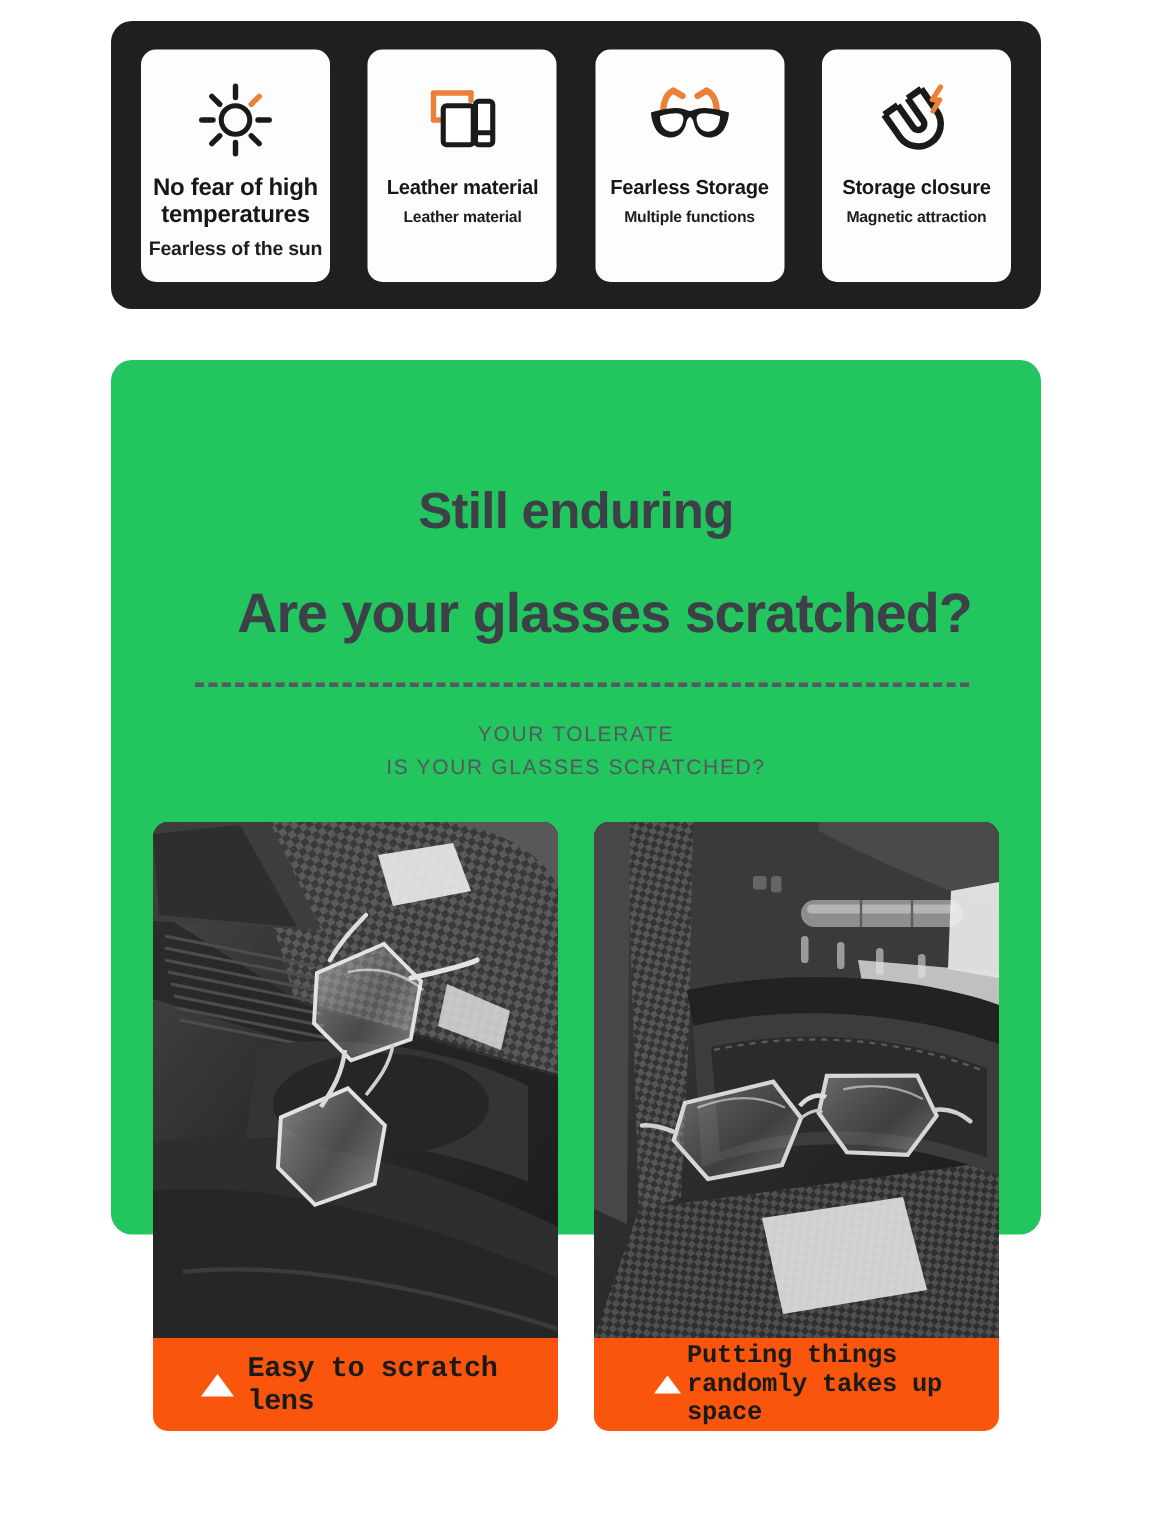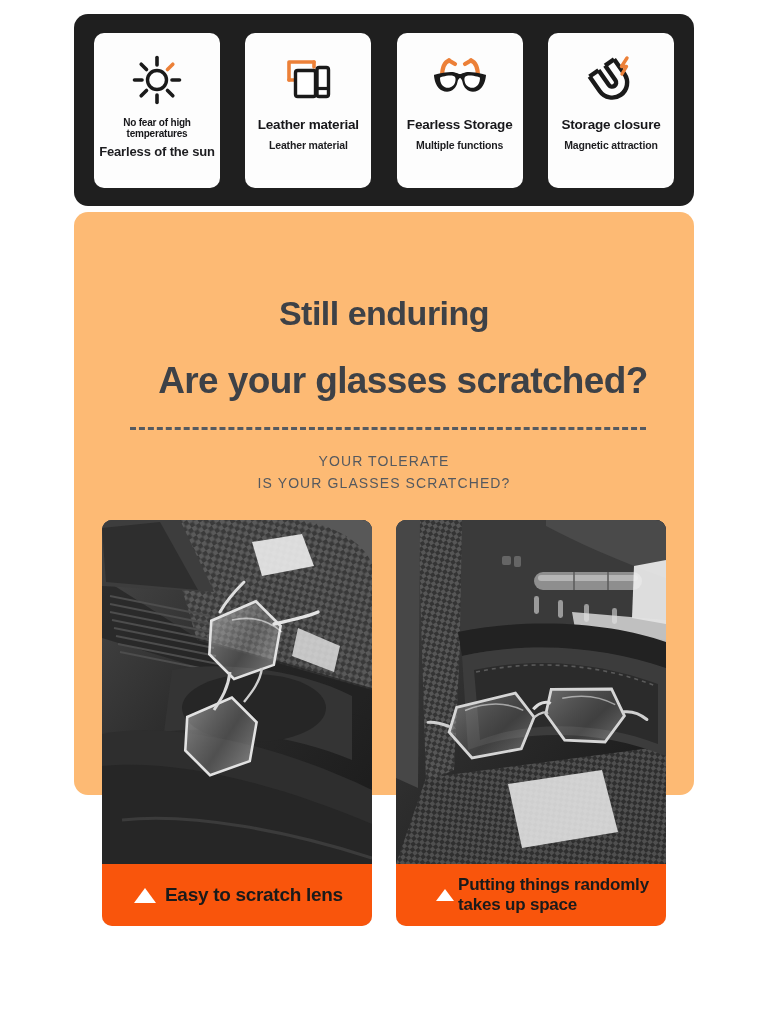--- a/index.html
+++ b/index.html
@@ -52,42 +52,42 @@
     font-weight: 700;
     color: #17171a;
     text-align: center;
     line-height: 1.18;
     letter-spacing: -0.2px;
     margin-top: 6px;
     padding: 0 4px;
     font-stretch: condensed;
   }
   .feature-title.small {
-    font-size: 10px;
+    font-size: 16px;
   }
   .feature-sub {
     font-size: 10.5px;
     font-weight: 700;
     color: #1d1d20;
     text-align: center;
     margin-top: 7px;
     letter-spacing: -0.15px;
     padding: 0 3px;
     line-height: 1.2;
   }
   .feature-card.c1 .feature-sub { font-size: 13px; margin-top: 4px; }
 
   
   .panel {
     position: absolute;
     left: 74px;
-    top: 212px;
+    top: 240px;
     width: 620px;
     height: 583px;
-    background: #fdba74;
+    background: #22c55e;
     border-radius: 14px;
     box-sizing: border-box;
   }
 
   .headline-main {
     position: absolute;
     left: 0;
     right: 0;
     top: 82px;
     text-align: center;
@@ -176,20 +176,21 @@
     border-right-width: 9px;
     border-bottom-width: 12px;
     margin-right: 4px;
   }
   .cap-text {
     font-size: 19px;
     font-weight: 700;
     color: #1a1a1a;
     letter-spacing: -0.3px;
     font-stretch: condensed;
+    font-family: Liberation Mono, monospace;
   }
   .cap-text.sm {
     font-size: 17px;
     letter-spacing: -0.2px;
   }
   .photo-caption.right { padding-left: 40px; }
 </style>
 </head>
 <body>
 

